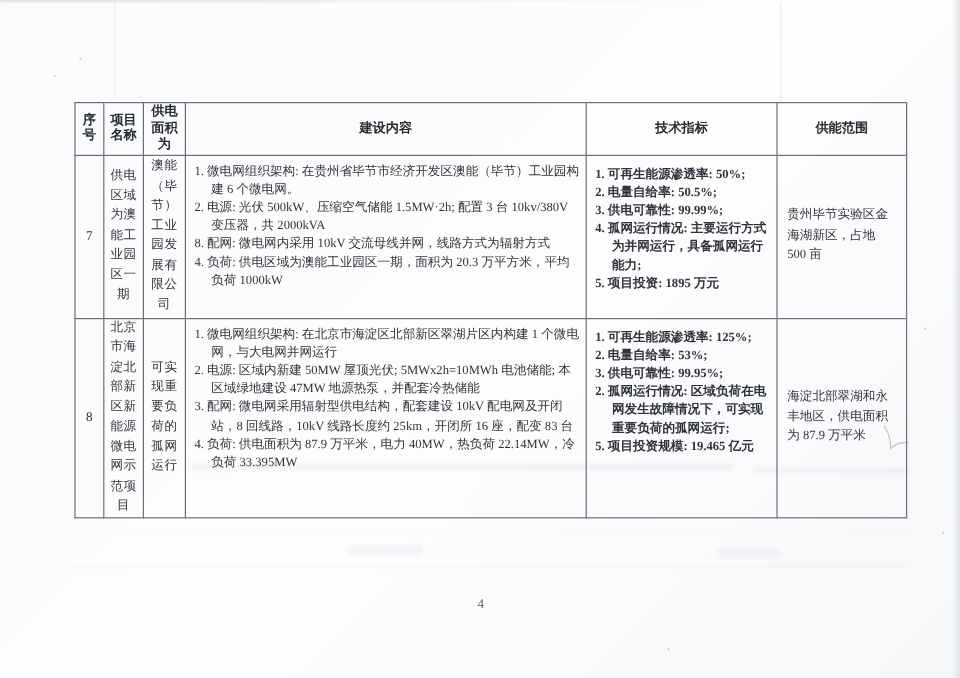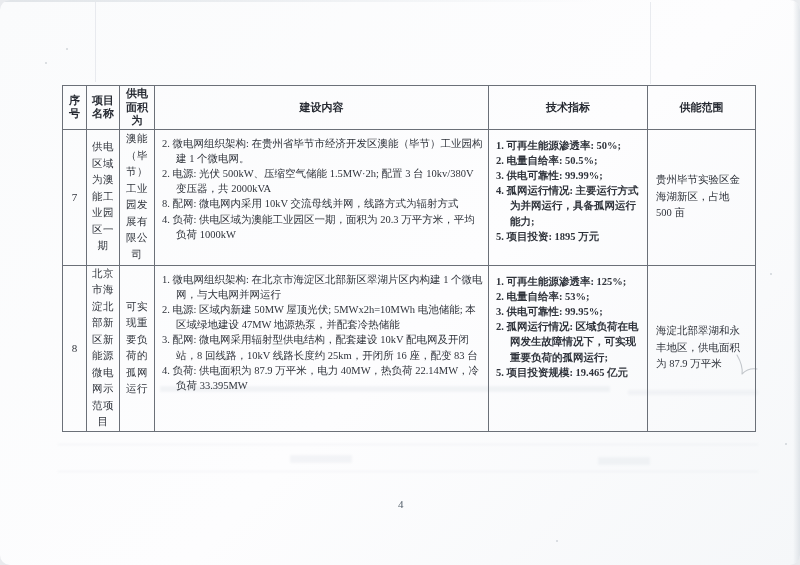--- a/index.html
+++ b/index.html
@@ -1,21 +1,20 @@
 <!DOCTYPE html>
 <html><head>
 <meta charset="utf-8">
 <style>
   html,body{margin:0;padding:0;background:#e9ebee;}
   .page{
     position:relative;width:800px;height:565px;overflow:hidden;
     background:linear-gradient(135deg,#fafbfc 0%,#fdfdfe 55%,#f5f7f9 100%);
     font-family:"Liberation Serif","DejaVu Serif",serif;
     color:#2e323a;
-    border-radius:10px;
   }
   
   .edge-top{position:absolute;top:0;left:0;width:100%;height:2px;
     background:linear-gradient(to right,#ccd2d8 0%,#e4e8ec 40%,rgba(255,255,255,0) 75%);opacity:.55;}
   .edge-right{position:absolute;right:0;top:0;width:7px;height:100%;
     background:linear-gradient(to left,#dbe0e5,rgba(255,255,255,0));opacity:.85;}
   .streak{position:absolute;width:1px;background:#dfe3e8;opacity:.7;}
   .speck{position:absolute;width:2px;height:2px;border-radius:50%;background:#aeb6bf;opacity:.55;}
   .bleed-bar{position:absolute;background:#a9b4c3;filter:blur(1.2px);}
   .pencil-mark{position:absolute;opacity:.5;}
@@ -90,21 +89,21 @@
         <th>技术指标</th>
         <th>供能范围</th>
       </tr>
     </thead>
     <tbody>
       <tr class="r7">
         <td class="c-no">7</td>
         <td class="c-name">供电区域为澳能工业园区一期</td>
         <td class="c-unit">澳能（毕节）工业园发展有限公司</td>
         <td class="c-content">
-          <div class="li">2. 微电网组织架构: 在贵州省毕节市经济开发区澳能（毕节）工业园构建 1 个微电网。</div>
+          <div class="li">1. 微电网组织架构: 在贵州省毕节市经济开发区澳能（毕节）工业园构建 6 个微电网。</div>
           <div class="li">2. 电源: 光伏 500kW、压缩空气储能 1.5MW·2h; 配置 3 台 10kv/380V 变压器，共 2000kVA</div>
           <div class="li">8. 配网: 微电网内采用 10kV 交流母线并网，线路方式为辐射方式</div>
           <div class="li">4. 负荷: 供电区域为澳能工业园区一期，面积为 20.3 万平方米，平均负荷 1000kW</div>
         </td>
         <td class="c-ind">
           <div class="li">1. 可再生能源渗透率: 50%;</div>
           <div class="li">2. 电量自给率: 50.5%;</div>
           <div class="li">3. 供电可靠性: 99.99%;</div>
           <div class="li">4. 孤网运行情况: 主要运行方式为并网运行，具备孤网运行能力;</div>
           <div class="li">5. 项目投资: 1895 万元</div>

